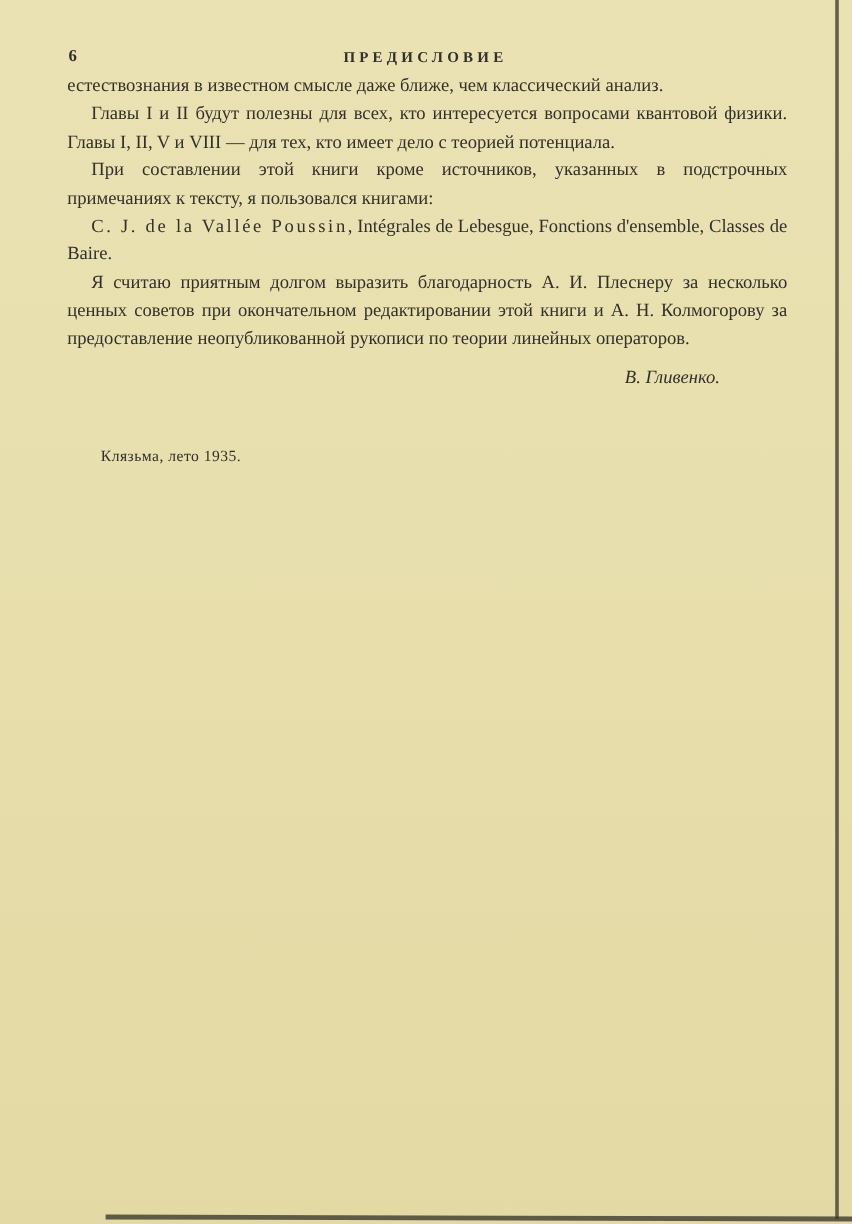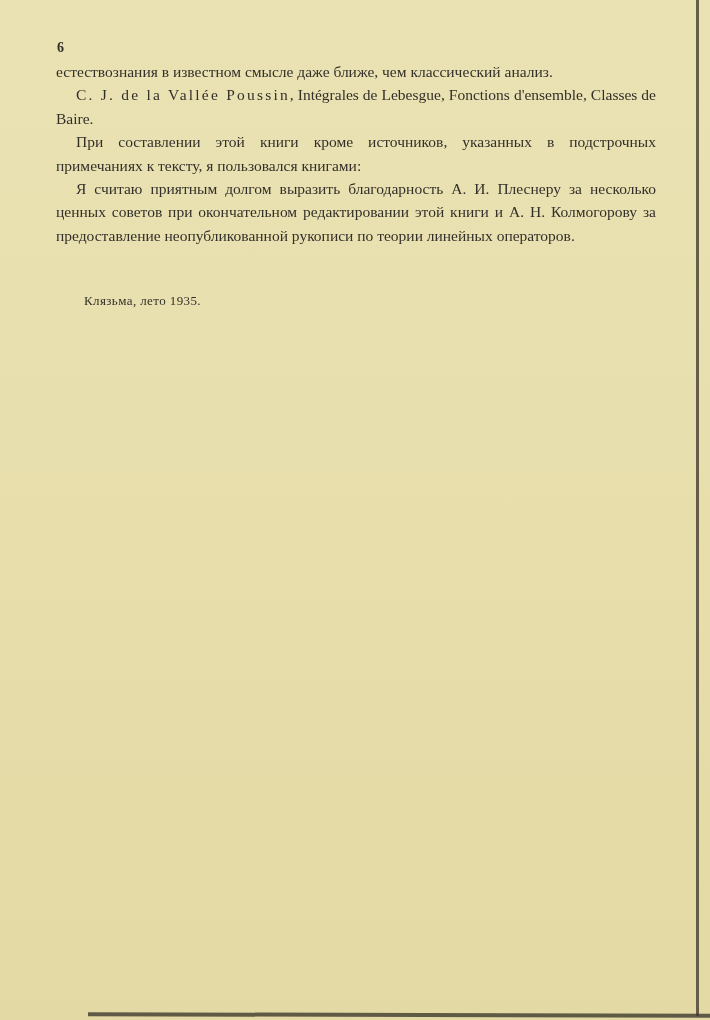--- a/index.html
+++ b/index.html
@@ -97,34 +97,37 @@
     letter-spacing: 0.4px;
   }
 </style>
 </head>
 <body>
 
 <div class="page">
 
   <div class="running-head">
     <span class="pagenum">6</span>
+    <span class="head-title">ПРЕДИСЛОВИЕ</span>
   </div>
 
   <div class="body-text">
 
     <p class="noindent">естествознания в известном смысле даже ближе, чем классический анализ.</p>
 
+    <p>Главы I и II будут полезны для всех, кто интересуется вопросами квантовой физики. Главы I, II, V и VIII — для тех, кто имеет дело с теорией потенциала.</p>
+
+    <p>При составлении этой книги кроме источников, указанных в подстрочных примечаниях к тексту, я пользовался книгами:</p>
 
     <p><span class="spaced">C. J. de la Vallée Poussin</span><span>, Intégrales de Lebesgue, Fonctions d'ensemble, Classes de Baire.</span></p>
-
-    <p>При составлении этой книги кроме источников, указанных в подстрочных примечаниях к тексту, я пользовался книгами:</p>
 
 
     <p>Я считаю приятным долгом выразить благодарность А. И. Плеснеру за несколько ценных советов при окончательном редактировании этой книги и А. Н. Колмогорову за предоставление неопубликованной рукописи по теории линейных операторов.</p>
 
+    <div class="signature">В. Гливенко.</div>
 
     <div class="dateline">Клязьма, лето 1935.</div>
 
   </div>
 
   <div class="edge-right"></div>
   <div class="edge-bottom"></div>
 
 </div>
 

